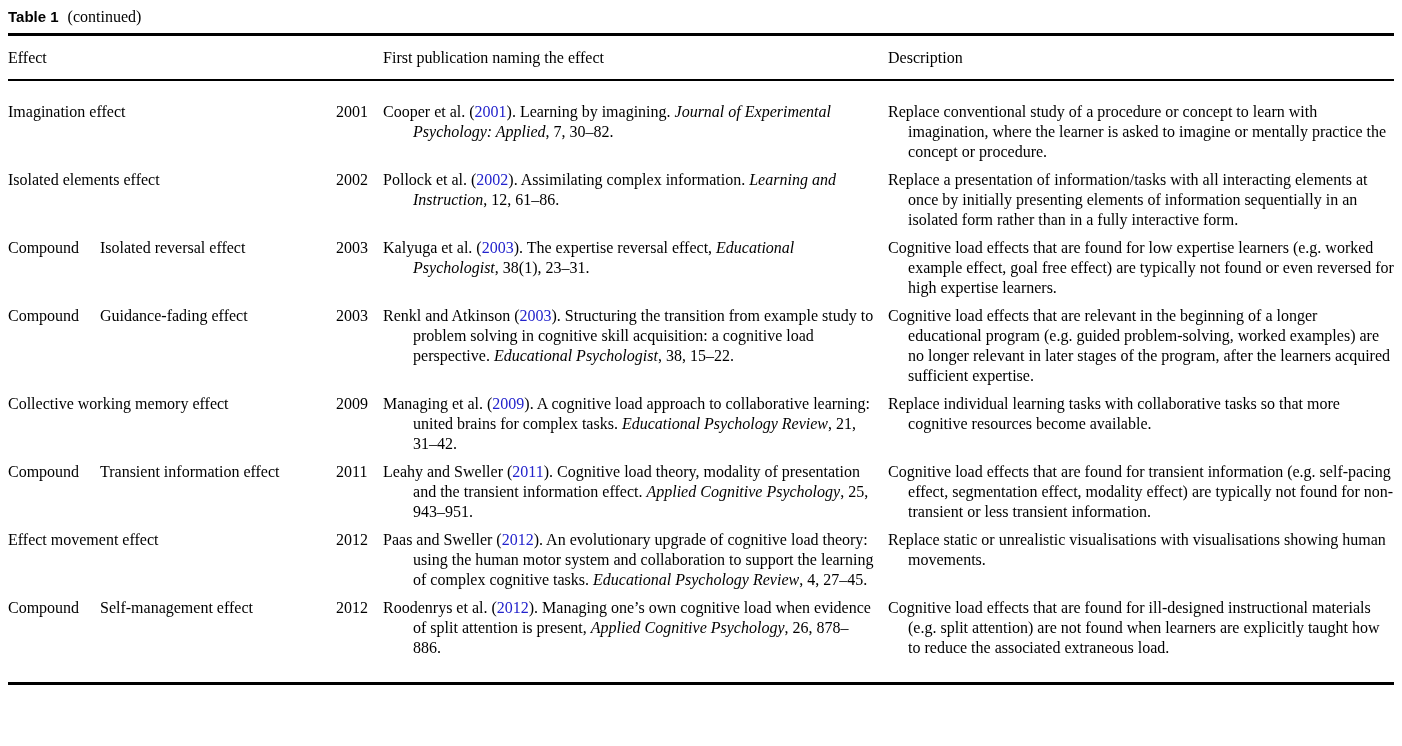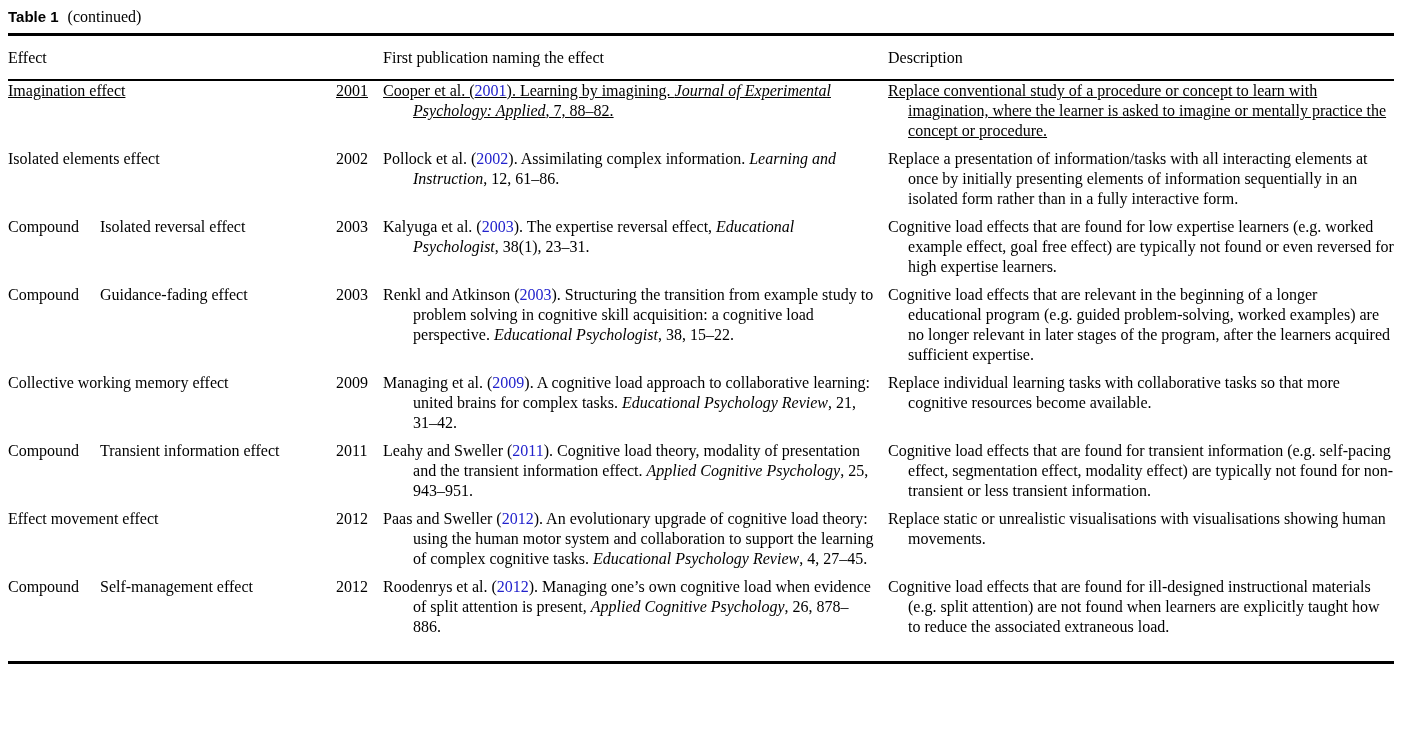--- a/index.html
+++ b/index.html
@@ -36,21 +36,21 @@
     font-size:16px;line-height:18px;
     padding:13px 0 12px 0;
     border-bottom:2px solid var(--rule-color);
     margin-top:32px;
   }
   tbody td{
     vertical-align:top;
     font-size:16px;line-height:20px;
     padding:0 0 8px 0;
   }
-  tbody tr:first-child td{text-decoration:underline;}
+  tbody tr:first-child td{padding-top:21px;}
   tbody tr:last-child td{padding-bottom:24px;}
   td.cell-compound{padding-right:6px;}
   td.cell-effect{padding-right:8px;}
   td.cell-year{padding-right:4px;}
   td.cell-pub{
     padding-left:30px;text-indent:-30px;
     padding-right:14px;
   }
   td.cell-desc{
     padding-left:20px;text-indent:-20px;
@@ -77,21 +77,21 @@
       <tr>
         <th colspan="3">Effect</th>
         <th>First publication naming the effect</th>
         <th>Description</th>
       </tr>
     </thead>
     <tbody>
         <tr>
           <td class="cell-effect" colspan="2">Imagination effect</td>
           <td class="cell-year">2001</td>
-          <td class="cell-pub"><span>Cooper et al. (</span><span class="cite-link">2001</span><span>). Learning by imagining. </span><span class="journal-italic">Journal of Experimental Psychology: Applied</span><span>, 7, 88–82.</span></td>
+          <td class="cell-pub"><span>Cooper et al. (</span><span class="cite-link">2001</span><span>). Learning by imagining. </span><span class="journal-italic">Journal of Experimental Psychology: Applied</span><span>, 7, 30–82.</span></td>
           <td class="cell-desc">Replace conventional study of a procedure or concept to learn with imagination, where the learner is asked to imagine or mentally practice the concept or procedure.</td>
         </tr>
         <tr>
           <td class="cell-effect" colspan="2">Isolated elements effect</td>
           <td class="cell-year">2002</td>
           <td class="cell-pub"><span>Pollock et al. (</span><span class="cite-link">2002</span><span>). Assimilating complex information. </span><span class="journal-italic">Learning and Instruction</span><span>, 12, 61–86.</span></td>
           <td class="cell-desc">Replace a presentation of information/tasks with all interacting elements at once by initially presenting elements of information sequentially in an isolated form rather than in a fully interactive form.</td>
         </tr>
         <tr>
           <td class="cell-compound">Compound</td>

